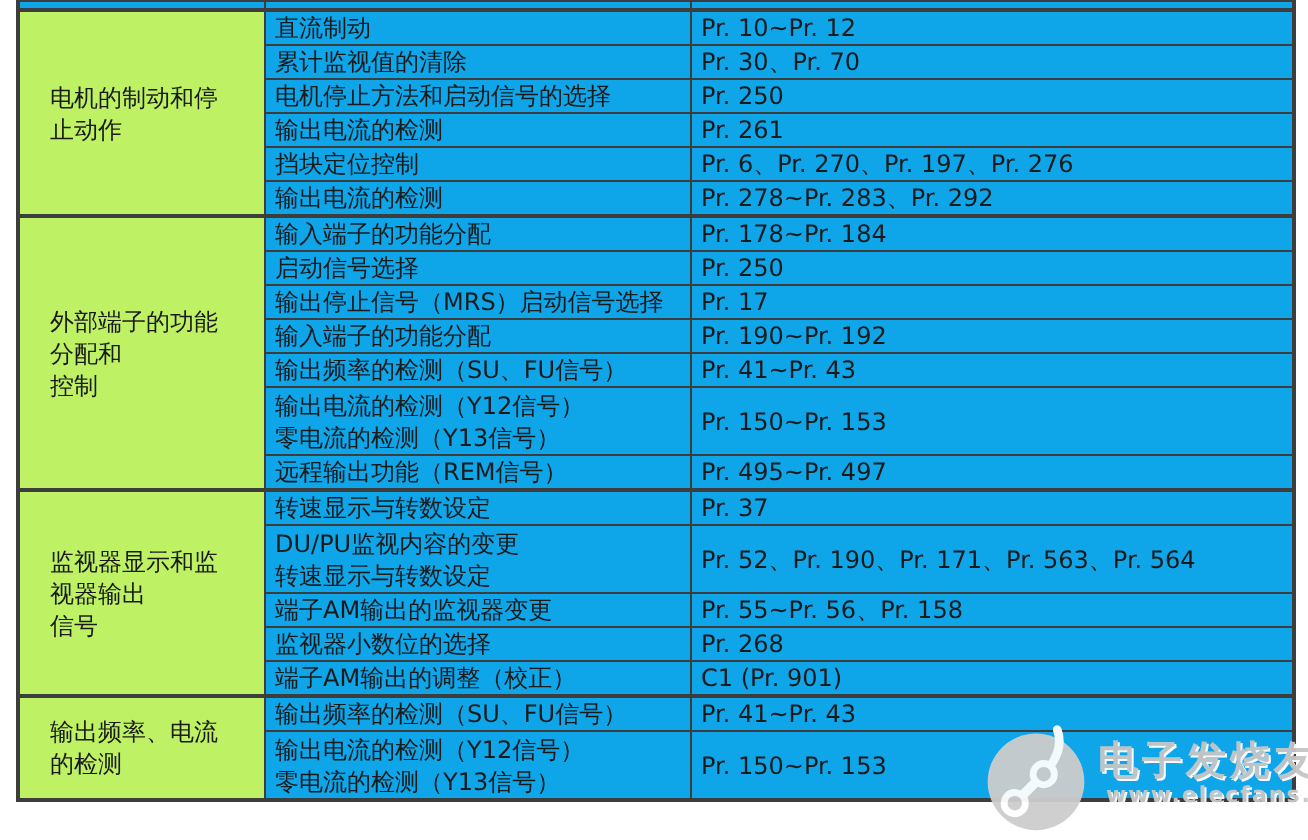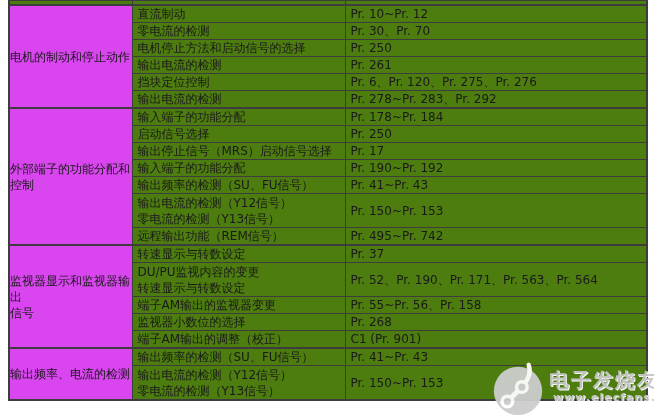--- a/index.html
+++ b/index.html
@@ -6,27 +6,27 @@
   #page {
     position:relative; width:654px; height:420px; overflow:hidden;
     background:#fff; font-family:"DejaVu Sans","Liberation Sans",sans-serif;
   }
   table.param-table {
     position:absolute; left:8px; top:0; width:638px;
     table-layout:fixed; border-collapse:collapse;
     border:2px solid #3d3d3d; border-top:1px solid #3d3d3d;
   }
   .param-table td {
-    border:1px solid #3d3d3d; background:#4d7c0f;
+    border:1px solid #3d3d3d; background:#0ea5e9;
     font-size:12px; color:#1a1a1a;
     height:16px; line-height:16px; padding:0 5px;
     vertical-align:middle; overflow:hidden; white-space:nowrap;
   }
   .param-table td.cat {
-    background:#d946ef; white-space:pre-line; padding:0 0; line-height:16px;
+    background:#bef264; white-space:pre-line; padding:0 15px; line-height:16px;
   }
   .param-table td.dbl { height:33px; white-space:pre-line; }
   .param-table tr.stub td { height:3px; padding:0; }
   .param-table tbody.sec > tr:first-child > td { border-top:2px solid #3d3d3d; }
 
   #watermark {
     position:absolute; left:489px; top:357px; width:170px; height:70px;
     display:flex; align-items:flex-start; pointer-events:none;
     color:#c7c7c7; opacity:0.95;
   }
@@ -61,34 +61,34 @@
       </tr>
     </tbody>
 
     <tbody class="sec">
       <tr>
         <td class="cat" rowspan="6">电机的制动和停止动作</td>
         <td>直流制动</td>
         <td>Pr. 10~Pr. 12</td>
       </tr>
       <tr>
-        <td>零电流的检测</td>
+        <td>累计监视值的清除</td>
         <td>Pr. 30、Pr. 70</td>
       </tr>
       <tr>
         <td>电机停止方法和启动信号的选择</td>
         <td>Pr. 250</td>
       </tr>
       <tr>
         <td>输出电流的检测</td>
         <td>Pr. 261</td>
       </tr>
       <tr>
         <td>挡块定位控制</td>
-        <td>Pr. 6、Pr. 120、Pr. 275、Pr. 276</td>
+        <td>Pr. 6、Pr. 270、Pr. 197、Pr. 276</td>
       </tr>
       <tr>
         <td>输出电流的检测</td>
         <td>Pr. 278~Pr. 283、Pr. 292</td>
       </tr>
     </tbody>
 
     <tbody class="sec">
       <tr>
         <td class="cat" rowspan="7">外部端子的功能分配和
@@ -112,21 +112,21 @@
         <td>输出频率的检测（SU、FU信号）</td>
         <td>Pr. 41~Pr. 43</td>
       </tr>
       <tr>
         <td class="dbl">输出电流的检测（Y12信号）
 零电流的检测（Y13信号）</td>
         <td class="dbl">Pr. 150~Pr. 153</td>
       </tr>
       <tr>
         <td>远程输出功能（REM信号）</td>
-        <td>Pr. 495~Pr. 742</td>
+        <td>Pr. 495~Pr. 497</td>
       </tr>
     </tbody>
 
     <tbody class="sec">
       <tr>
         <td class="cat" rowspan="5">监视器显示和监视器输出
 信号</td>
         <td>转速显示与转数设定</td>
         <td>Pr. 37</td>
       </tr>

